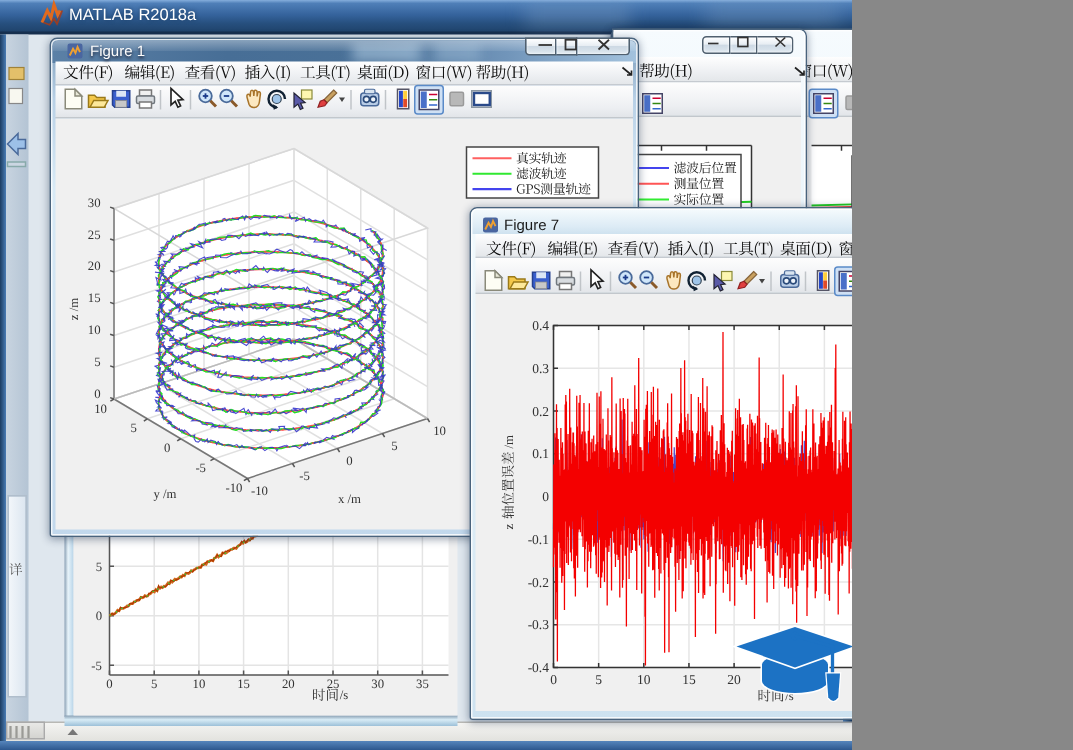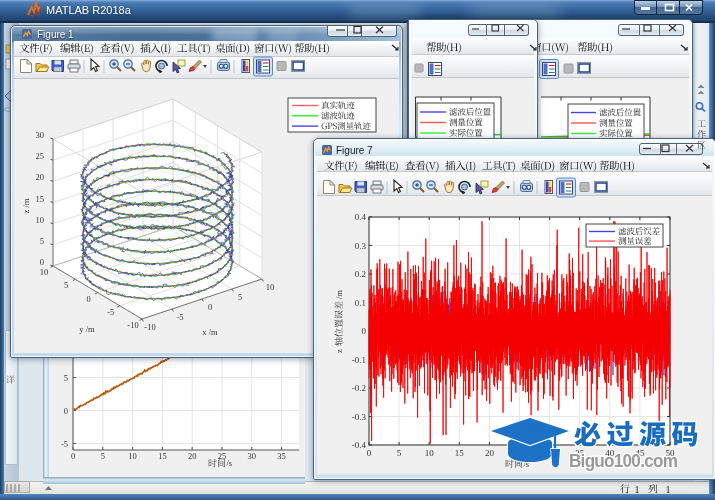--- a/index.html
+++ b/index.html
@@ -1,15 +1,15 @@
 <!DOCTYPE html>
 <html><head><meta charset="utf-8"><style>
 *{margin:0;padding:0;box-sizing:border-box}
 html,body{width:715px;height:500px;overflow:hidden;background:#888;font-family:"Liberation Sans",sans-serif}
-#scr{position:absolute;left:0;top:0;width:715px;height:500px;overflow:hidden}
+#scr{position:absolute;left:0;top:0;width:568px;height:500px;overflow:hidden}
 .abs{position:absolute}
 svg{position:absolute;left:0;top:0;overflow:visible}
 .win{position:absolute;border:1px solid #49637d;border-radius:5px 5px 2px 2px;
 box-shadow:0 1px 6px rgba(20,40,70,.45)}
 .winglass{position:absolute;inset:0;border-radius:4px 4px 1px 1px;border:1px solid rgba(255,255,255,.8)}
 .mbar{position:absolute;left:3px;right:3px;background:linear-gradient(#fefefe,#eef0f3 60%,#e4e7ea);border-bottom:1px solid #c5cad0}
 .tlbar{position:absolute;left:3px;right:3px;background:linear-gradient(#fdfdfd,#edeff2 70%,#e2e5e9);border-bottom:1px solid #c2c7cc}
 .cv{position:absolute;left:3px;right:3px;background:#f0f0f0}
 .capbtn{position:absolute;display:flex}
 .cb{height:12px;border:1px solid #50606f;background:linear-gradient(#fdfeff,#e7edf3 45%,#cdd9e4 50%,#dde7ef);box-shadow:inset 0 0 2px #fff}
@@ -203,21 +203,21 @@
         <line x1="6.5" y1="117.0" x2="92.0" y2="114.5" stroke="#22cc22" stroke-width="1.3"></line>
         <rect x="8.0" y="83.0" width="77.0" height="37.0" fill="#fff" stroke="#444" stroke-width="1"></rect>
         <line x1="11.0" y1="92.0" x2="37.0" y2="92.0" stroke="#4444ee" stroke-width="1.4"></line>
         <path d="M40.8 93.2C40.7 93.2 40.5 93.2 40.5 93.2V93.4C40.6 93.4 40.8 93.5 40.9 93.5C41.1 93.7 41.1 94.3 41 95.2C41 95.5 41.1 95.6 41.3 95.6C41.6 95.6 41.7 95.4 41.7 95C41.8 94.3 41.5 94 41.5 93.6C41.5 93.4 41.6 93.1 41.7 92.8C41.8 92.4 42.5 90.5 42.9 89.4L42.7 89.4C41.2 92.7 41.2 92.7 41 93C41 93.2 40.9 93.2 40.8 93.2ZM40.4 89.8 40.3 89.9C40.7 90.2 41.1 90.6 41.2 91C41.9 91.4 42.2 90.1 40.4 89.8ZM40.9 87.9 40.9 87.9C41.3 88.2 41.8 88.7 41.9 89.1C42.6 89.5 42.9 88.2 40.9 87.9ZM45.6 92.6 45.5 92.7C45.9 93.1 46 93.8 46.1 94.2C46.6 94.6 47.1 93.5 45.6 92.6ZM47.1 93 47 93.1C47.5 93.6 47.7 94.4 47.8 94.9C48.2 95.4 48.7 94.1 47.1 93ZM44.1 93.2 43.9 93.1C43.9 93.9 43.6 94.5 43.2 94.8C42.8 95.4 44.4 95.6 44.1 93.2ZM45.3 93 44.5 92.9V95C44.5 95.4 44.7 95.5 45.3 95.5H46C47.2 95.5 47.4 95.4 47.4 95.2C47.4 95.1 47.4 95 47.2 94.9L47.2 94.1H47.1C47 94.5 46.9 94.8 46.9 94.9C46.8 95 46.8 95 46.7 95C46.6 95 46.4 95 46.1 95H45.4C45.1 95 45.1 95 45.1 94.9V93.2C45.2 93.2 45.3 93.1 45.3 93ZM45.7 90.2 44.9 90.1V91.1L43.6 91.3L43.7 91.5L44.9 91.4V91.9C44.9 92.3 45 92.4 45.7 92.4H46.5C47.8 92.4 48 92.4 48 92.1C48 92 48 92 47.8 91.9L47.8 91.3H47.7C47.6 91.5 47.5 91.8 47.5 91.9C47.4 91.9 47.4 92 47.3 92C47.2 92 46.9 92 46.6 92H45.8C45.5 92 45.4 91.9 45.4 91.8V91.3L47.2 91.1C47.3 91.1 47.4 91 47.4 90.9C47.1 90.7 46.7 90.5 46.7 90.5L46.4 90.9L45.4 91V90.4C45.6 90.4 45.7 90.3 45.7 90.2ZM43 89.6V91.7C43 93.1 42.9 94.5 41.9 95.6L42.1 95.7C43.4 94.6 43.5 93 43.5 91.7V90H47.4L47.2 90.6L47.3 90.6C47.5 90.5 47.8 90.2 48 90.1C48.1 90 48.2 90 48.3 90L47.7 89.4L47.4 89.7H45.4V89H47.8C47.9 89 48 89 48 88.9C47.7 88.6 47.3 88.3 47.3 88.3L46.9 88.8H45.4V88.1C45.6 88.1 45.7 88 45.8 87.9L44.9 87.8V89.7H43.6L43 89.4Z M49.2 93.2C49.1 93.2 48.9 93.2 48.9 93.2V93.4C49 93.4 49.2 93.5 49.3 93.5C49.5 93.7 49.5 94.3 49.4 95.2C49.4 95.5 49.5 95.7 49.7 95.7C50 95.7 50.1 95.4 50.1 95.1C50.2 94.4 49.9 94 49.9 93.6C49.9 93.4 50 93.1 50 92.8C50.2 92.4 50.9 90.4 51.2 89.3L51.1 89.3C49.6 92.7 49.6 92.7 49.4 93C49.4 93.2 49.3 93.2 49.2 93.2ZM49.4 87.9 49.3 87.9C49.7 88.2 50.1 88.7 50.3 89C50.9 89.4 51.2 88.2 49.4 87.9ZM48.8 89.8 48.7 89.9C49.1 90.1 49.5 90.5 49.6 90.9C50.2 91.3 50.6 90 48.8 89.8ZM53.5 89.5V91.2H52.1V90.9V89.5ZM51.5 89.2V90.9C51.5 92.4 51.4 94.2 50.5 95.6L50.6 95.7C51.8 94.5 52 92.8 52.1 91.4H52.6C52.8 92.4 53.2 93.2 53.7 93.9C53 94.6 52.2 95.1 51 95.5L51.1 95.7C52.3 95.3 53.3 94.8 54 94.2C54.6 94.8 55.3 95.3 56.2 95.6C56.3 95.4 56.5 95.2 56.8 95.2L56.8 95.1C55.9 94.8 55 94.4 54.4 93.8C55 93.2 55.4 92.4 55.7 91.5C55.9 91.5 56 91.5 56.1 91.4L55.5 90.8L55.1 91.2H54V89.5H55.6L55.3 90.5L55.4 90.6C55.6 90.3 56 89.8 56.2 89.6C56.4 89.6 56.5 89.5 56.6 89.5L55.9 88.8L55.5 89.2H54V88.2C54.3 88.1 54.4 88 54.4 87.9L53.5 87.8V89.2H52.2L51.5 88.9ZM55.1 91.4C54.9 92.2 54.5 92.9 54 93.5C53.5 93 53 92.3 52.8 91.4Z M63.5 87.8C62.5 88.1 60.6 88.6 59 88.8L58.2 88.6V91C58.2 92.6 58.1 94.2 57.1 95.5L57.2 95.6C58.7 94.4 58.8 92.5 58.8 91V90.6H64.8C64.9 90.6 65 90.6 65.1 90.5C64.7 90.2 64.2 89.8 64.2 89.8L63.8 90.3H58.8V89C60.5 88.9 62.4 88.6 63.7 88.4C63.9 88.5 64 88.5 64.1 88.4ZM59.5 92.1V95.7H59.6C59.9 95.7 60.1 95.6 60.1 95.5V95H63.5V95.6H63.5C63.8 95.6 64 95.5 64 95.4V92.4C64.2 92.3 64.3 92.3 64.3 92.2L63.7 91.7L63.4 92.1H60.2L59.5 91.8ZM60.1 94.7V92.3H63.5V94.7Z M69.7 87.8 69.6 87.9C70 88.3 70.4 88.9 70.4 89.5C71 90 71.5 88.6 69.7 87.8ZM68.6 90.6 68.5 90.7C69.1 91.7 69.3 93.3 69.4 94.2C69.9 94.9 70.6 93 68.6 90.6ZM72.5 89.2 72.1 89.7H67.8L67.9 90H73.1C73.2 90 73.3 90 73.3 89.9C73 89.6 72.5 89.2 72.5 89.2ZM67.5 90.2 67.2 90.1C67.5 89.5 67.8 88.9 68 88.3C68.2 88.3 68.3 88.2 68.3 88.1L67.4 87.8C67 89.4 66.2 91.1 65.4 92.2L65.5 92.3C65.9 91.9 66.3 91.4 66.7 90.8V95.7H66.8C67 95.7 67.2 95.5 67.2 95.5V90.4C67.4 90.3 67.5 90.3 67.5 90.2ZM72.7 94.4 72.3 94.9H70.9C71.5 93.6 72.1 92 72.4 90.9C72.6 90.9 72.7 90.8 72.7 90.7L71.7 90.5C71.5 91.8 71.1 93.6 70.7 94.9H67.6L67.6 95.2H73.3C73.4 95.2 73.5 95.1 73.5 95C73.2 94.8 72.7 94.4 72.7 94.4Z M75.5 90V89.8H80.5V90.1H80.6C80.7 90.1 80.8 90.1 80.9 90L80.6 90.4H78L78.1 90.2C78.3 90.2 78.4 90.1 78.4 90L77.5 89.9L77.4 90.4H74.1L74.2 90.7H77.4L77.3 91.3H76.2L75.5 91.1V95.1H74L74 95.3H81.6C81.8 95.3 81.8 95.3 81.9 95.2C81.6 94.9 81.1 94.6 81.1 94.6L80.7 95.1H80.4V91.7C80.7 91.6 80.8 91.6 80.8 91.5L80.1 90.9L79.8 91.3H77.7L77.9 90.7H81.5C81.6 90.7 81.7 90.7 81.8 90.6C81.5 90.3 81.1 90 81 90L81 89.9V88.6C81.2 88.6 81.3 88.5 81.4 88.4L80.7 87.9L80.4 88.2H75.5L74.9 88V90.2H75C75.2 90.2 75.5 90.1 75.5 90ZM76.1 95.1V94.4H79.9V95.1ZM76.1 94.1V93.5H79.9V94.1ZM76.1 93.2V92.5H79.9V93.2ZM76.1 92.3V91.6H79.9V92.3ZM78.6 88.5V89.5H77.3V88.5ZM79.1 88.5H80.5V89.5H79.1ZM76.8 88.5V89.5H75.5V88.5Z" fill="#222"></path>
         <line x1="11.0" y1="102.5" x2="37.0" y2="102.5" stroke="#ff5555" stroke-width="1.4"></line>
         <path d="M44.7 100.1 43.8 99.9C43.8 103.3 43.9 104.9 42 106L42.1 106.2C44.4 105.2 44.3 103.5 44.3 100.3C44.5 100.3 44.6 100.2 44.7 100.1ZM44.2 103.9 44.2 104C44.6 104.4 45.1 105 45.2 105.6C45.8 106 46.2 104.7 44.2 103.9ZM42.7 98.7V103.8H42.8C43 103.8 43.2 103.7 43.2 103.6V99.2H45V103.6H45.1C45.3 103.6 45.5 103.5 45.5 103.4V99.2C45.7 99.2 45.8 99.1 45.9 99.1L45.3 98.6L45 98.9H43.3ZM48.2 98.6 47.3 98.5V105.3C47.3 105.4 47.3 105.5 47.2 105.5C47 105.5 46.2 105.4 46.2 105.4V105.6C46.6 105.6 46.8 105.7 46.9 105.8C47 105.9 47 106 47.1 106.2C47.8 106.1 47.9 105.8 47.9 105.4V98.8C48.1 98.7 48.1 98.7 48.2 98.6ZM47 99.5 46.2 99.4V104.3H46.3C46.5 104.3 46.7 104.1 46.7 104.1V99.8C46.9 99.7 47 99.6 47 99.5ZM40.8 103.8C40.7 103.8 40.5 103.8 40.5 103.8V103.9C40.7 104 40.8 104 40.9 104.1C41 104.2 41.1 104.9 41 105.7C41 106 41.1 106.2 41.3 106.2C41.5 106.2 41.7 105.9 41.7 105.6C41.8 104.9 41.5 104.5 41.5 104.1C41.5 103.9 41.5 103.6 41.6 103.3C41.7 102.9 42.2 101 42.5 100L42.3 100C41.2 103.3 41.2 103.3 41 103.6C41 103.8 40.9 103.8 40.8 103.8ZM40.4 100.3 40.3 100.4C40.6 100.6 41 101.1 41.1 101.5C41.7 101.8 42.1 100.7 40.4 100.3ZM41 98.4 40.9 98.5C41.2 98.7 41.7 99.2 41.8 99.6C42.4 99.9 42.8 98.7 41 98.4Z M48.8 101.3 48.9 101.5H56.3C56.4 101.5 56.5 101.5 56.5 101.4C56.3 101.1 55.8 100.8 55.8 100.8L55.4 101.3ZM54.5 99.9V100.5H50.8V99.9ZM54.5 99.6H50.8V99H54.5ZM50.2 98.8V101.1H50.3C50.6 101.1 50.8 101 50.8 100.9V100.7H54.5V101H54.6C54.8 101 55.1 100.9 55.1 100.9V99.1C55.3 99.1 55.4 99 55.5 99L54.8 98.4L54.5 98.8H50.9L50.2 98.5ZM54.7 103.2V103.9H52.9V103.2ZM54.7 103H52.9V102.3H54.7ZM50.7 103.2H52.4V103.9H50.7ZM50.7 103V102.3H52.4V103ZM49.5 104.8 49.6 105H52.4V105.7H48.8L48.9 106H56.4C56.5 106 56.6 105.9 56.6 105.8C56.3 105.6 55.8 105.2 55.8 105.2L55.4 105.7H52.9V105H55.8C55.9 105 56 105 56 104.9C55.8 104.6 55.3 104.3 55.3 104.3L55 104.8H52.9V104.1H54.7V104.4H54.7C54.9 104.4 55.2 104.3 55.2 104.2V102.5C55.4 102.4 55.5 102.4 55.6 102.3L54.9 101.7L54.6 102.1H50.8L50.2 101.8V104.5H50.3C50.5 104.5 50.7 104.4 50.7 104.4V104.1H52.4V104.8Z M61.3 98.3 61.2 98.4C61.6 98.8 62 99.4 62 100C62.6 100.5 63.1 99.1 61.3 98.3ZM60.2 101.1 60.1 101.2C60.7 102.2 60.9 103.8 61 104.7C61.5 105.4 62.2 103.5 60.2 101.1ZM64.1 99.7 63.7 100.2H59.4L59.5 100.5H64.7C64.8 100.5 64.9 100.5 64.9 100.4C64.6 100.1 64.1 99.7 64.1 99.7ZM59.1 100.7 58.8 100.6C59.1 100 59.4 99.4 59.6 98.8C59.8 98.8 59.9 98.7 59.9 98.6L59 98.3C58.6 99.9 57.8 101.6 57 102.7L57.1 102.8C57.5 102.4 57.9 101.9 58.3 101.3V106.2H58.4C58.6 106.2 58.8 106 58.8 106V100.9C59 100.8 59.1 100.8 59.1 100.7ZM64.3 104.9 63.9 105.4H62.5C63.1 104.1 63.7 102.5 64 101.4C64.2 101.4 64.3 101.3 64.3 101.2L63.3 101C63.1 102.3 62.7 104.1 62.3 105.4H59.2L59.2 105.7H64.9C65 105.7 65.1 105.6 65.1 105.5C64.8 105.3 64.3 104.9 64.3 104.9Z M67.1 100.5V100.3H72.1V100.6H72.2C72.3 100.6 72.4 100.6 72.5 100.5L72.2 100.9H69.6L69.7 100.7C69.9 100.7 70 100.6 70 100.5L69.1 100.4L69 100.9H65.7L65.8 101.2H69L68.9 101.8H67.8L67.1 101.6V105.6H65.6L65.6 105.8H73.2C73.4 105.8 73.4 105.8 73.5 105.7C73.2 105.4 72.7 105.1 72.7 105.1L72.3 105.6H72V102.2C72.3 102.1 72.4 102.1 72.4 102L71.7 101.4L71.4 101.8H69.3L69.5 101.2H73.1C73.2 101.2 73.3 101.2 73.4 101.1C73.1 100.8 72.7 100.5 72.6 100.5L72.6 100.4V99.1C72.8 99.1 72.9 99 73 98.9L72.3 98.4L72 98.7H67.1L66.5 98.5V100.7H66.6C66.8 100.7 67.1 100.6 67.1 100.5ZM67.7 105.6V104.9H71.5V105.6ZM67.7 104.6V104H71.5V104.6ZM67.7 103.7V103H71.5V103.7ZM67.7 102.8V102.1H71.5V102.8ZM70.2 99V100H68.9V99ZM70.7 99H72.1V100H70.7ZM68.4 99V100H67.1V99Z" fill="#222"></path>
         <line x1="11.0" y1="113.0" x2="37.0" y2="113.0" stroke="#33ee33" stroke-width="1.4"></line>
         <path d="M43.8 108.8 43.7 108.8C44 109.1 44.3 109.6 44.3 110C44.9 110.4 45.5 109.2 43.8 108.8ZM41.6 112.1 41.5 112.2C41.9 112.5 42.5 113 42.7 113.5C43.3 113.8 43.7 112.5 41.6 112.1ZM42.3 110.8 42.2 110.9C42.5 111.2 43.1 111.7 43.3 112.1C43.9 112.4 44.2 111.2 42.3 110.8ZM41.5 109.7 41.3 109.7C41.4 110.3 41 110.7 40.7 110.9C40.5 111 40.4 111.2 40.4 111.4C40.5 111.6 40.9 111.6 41.1 111.5C41.3 111.3 41.6 111 41.6 110.4H47.2C47.1 110.7 47 111.1 46.9 111.4L47 111.5C47.3 111.2 47.7 110.8 47.9 110.5C48.1 110.5 48.2 110.5 48.2 110.4L47.6 109.8L47.2 110.2H41.5C41.5 110 41.5 109.9 41.5 109.7ZM47.3 113.3 46.9 113.8H44.7C45 113 45 112.1 45 111C45.2 111 45.3 110.9 45.3 110.8L44.4 110.7C44.4 111.9 44.4 113 44.1 113.8H40.6L40.7 114.1H44C43.6 115.1 42.6 115.9 40.3 116.5L40.4 116.7C42.7 116.2 43.8 115.5 44.4 114.6C45.8 115.2 46.8 116 47.2 116.6C47.9 116.9 48.2 115.3 44.4 114.5C44.5 114.4 44.6 114.2 44.6 114.1H47.9C48 114.1 48.1 114 48.1 113.9C47.8 113.7 47.3 113.3 47.3 113.3Z M53.2 113 52.3 112.7C52.2 113.6 51.7 115 51.1 115.9L51.2 116C52 115.2 52.6 114 52.9 113.1C53.1 113.1 53.2 113.1 53.2 113ZM54.9 112.8 54.8 112.8C55.3 113.6 55.9 114.8 56 115.7C56.6 116.3 57.1 114.6 54.9 112.8ZM55.5 109.1 55.1 109.6H52.1L52.2 109.9H56C56.1 109.9 56.2 109.8 56.2 109.7C55.9 109.5 55.5 109.1 55.5 109.1ZM55.9 111.1 55.5 111.6H51.4L51.5 111.9H53.7V115.8C53.7 115.9 53.7 116 53.5 116C53.3 116 52.5 115.9 52.5 115.9V116.1C52.9 116.1 53.1 116.2 53.2 116.3C53.3 116.4 53.4 116.5 53.4 116.7C54.1 116.6 54.3 116.3 54.3 115.8V111.9H56.5C56.6 111.9 56.7 111.8 56.7 111.8C56.4 111.5 55.9 111.1 55.9 111.1ZM49.1 109V116.7H49.2C49.5 116.7 49.6 116.5 49.6 116.5V109.6H50.9C50.7 110.2 50.4 111.2 50.2 111.7C50.8 112.4 51 113 51 113.6C51 113.9 50.9 114.1 50.8 114.2C50.7 114.2 50.7 114.3 50.6 114.3C50.4 114.3 50.2 114.3 50 114.3V114.4C50.2 114.4 50.3 114.5 50.4 114.5C50.5 114.6 50.5 114.8 50.5 115C51.3 114.9 51.6 114.6 51.5 113.7C51.5 113.1 51.2 112.4 50.4 111.7C50.8 111.2 51.2 110.2 51.5 109.7C51.7 109.7 51.8 109.7 51.9 109.6L51.2 108.9L50.8 109.3H49.7Z M61.3 108.8 61.2 108.9C61.6 109.3 62 109.9 62 110.5C62.6 111 63.1 109.6 61.3 108.8ZM60.2 111.6 60.1 111.7C60.7 112.7 60.9 114.3 61 115.2C61.5 115.9 62.2 114 60.2 111.6ZM64.1 110.2 63.7 110.7H59.4L59.5 111H64.7C64.8 111 64.9 111 64.9 110.9C64.6 110.6 64.1 110.2 64.1 110.2ZM59.1 111.2 58.8 111.1C59.1 110.5 59.4 109.9 59.6 109.3C59.8 109.3 59.9 109.2 59.9 109.1L59 108.8C58.6 110.4 57.8 112.1 57 113.2L57.1 113.3C57.5 112.9 57.9 112.4 58.3 111.8V116.7H58.4C58.6 116.7 58.8 116.5 58.8 116.5V111.4C59 111.3 59.1 111.3 59.1 111.2ZM64.3 115.4 63.9 115.9H62.5C63.1 114.6 63.7 113 64 111.9C64.2 111.9 64.3 111.8 64.3 111.7L63.3 111.5C63.1 112.8 62.7 114.6 62.3 115.9H59.2L59.2 116.2H64.9C65 116.2 65.1 116.1 65.1 116C64.8 115.8 64.3 115.4 64.3 115.4Z M67.1 111V110.8H72.1V111.1H72.2C72.3 111.1 72.4 111.1 72.5 111L72.2 111.4H69.6L69.7 111.2C69.9 111.2 70 111.1 70 111L69.1 110.9L69 111.4H65.7L65.8 111.7H69L68.9 112.3H67.8L67.1 112.1V116.1H65.6L65.6 116.3H73.2C73.4 116.3 73.4 116.3 73.5 116.2C73.2 115.9 72.7 115.6 72.7 115.6L72.3 116.1H72V112.7C72.3 112.6 72.4 112.6 72.4 112.5L71.7 111.9L71.4 112.3H69.3L69.5 111.7H73.1C73.2 111.7 73.3 111.7 73.4 111.6C73.1 111.3 72.7 111 72.6 111L72.6 110.9V109.6C72.8 109.6 72.9 109.5 73 109.4L72.3 108.9L72 109.2H67.1L66.5 109V111.2H66.6C66.8 111.2 67.1 111.1 67.1 111ZM67.7 116.1V115.4H71.5V116.1ZM67.7 115.1V114.5H71.5V115.1ZM67.7 114.2V113.5H71.5V114.2ZM67.7 113.3V112.6H71.5V113.3ZM70.2 109.5V110.5H68.9V109.5ZM70.7 109.5H72.1V110.5H70.7ZM68.4 109.5V110.5H67.1V109.5Z" fill="#222"></path>
       </svg>
     </div>
-    <div class="win" id="win1" style="left:10px;top:25px;width:393px;height:333px;background:linear-gradient(#7899b8,#b8d0e6 12%,#d8eaf6 30%,#c2d8ec)">
+    <div class="win" id="win1" style="left:33px;top:25px;width:393px;height:333px;background:linear-gradient(#7899b8,#b8d0e6 12%,#d8eaf6 30%,#c2d8ec)">
       <div class="winglass"></div>
       <div class="abs" style="left:1px;top:1px;right:1px;height:15px;border-radius:4px 4px 0 0;background:linear-gradient(90deg,#5b80a6 0%,#476e96 30%,#4a7198 55%,#7195ba 78%,#a3c2dd 100%);overflow:hidden">
 <div class="abs" style="left:200px;top:2px;width:45px;height:12px;background:rgba(190,215,235,.55);filter:blur(4px)"></div>
 <div class="abs" style="left:255px;top:2px;width:30px;height:12px;background:rgba(160,190,215,.5);filter:blur(4px)"></div>
 
 <div class="abs" style="left:0;top:0;right:0;height:7px;background:linear-gradient(rgba(255,255,255,.35),rgba(255,255,255,.08))"></div>
 </div>
       <div class="mbar" style="top:15px;height:16px"></div>
       <div class="tlbar" style="top:31px;height:22px"></div>
       <div class="cv" style="top:53px;height:274px"></div>

